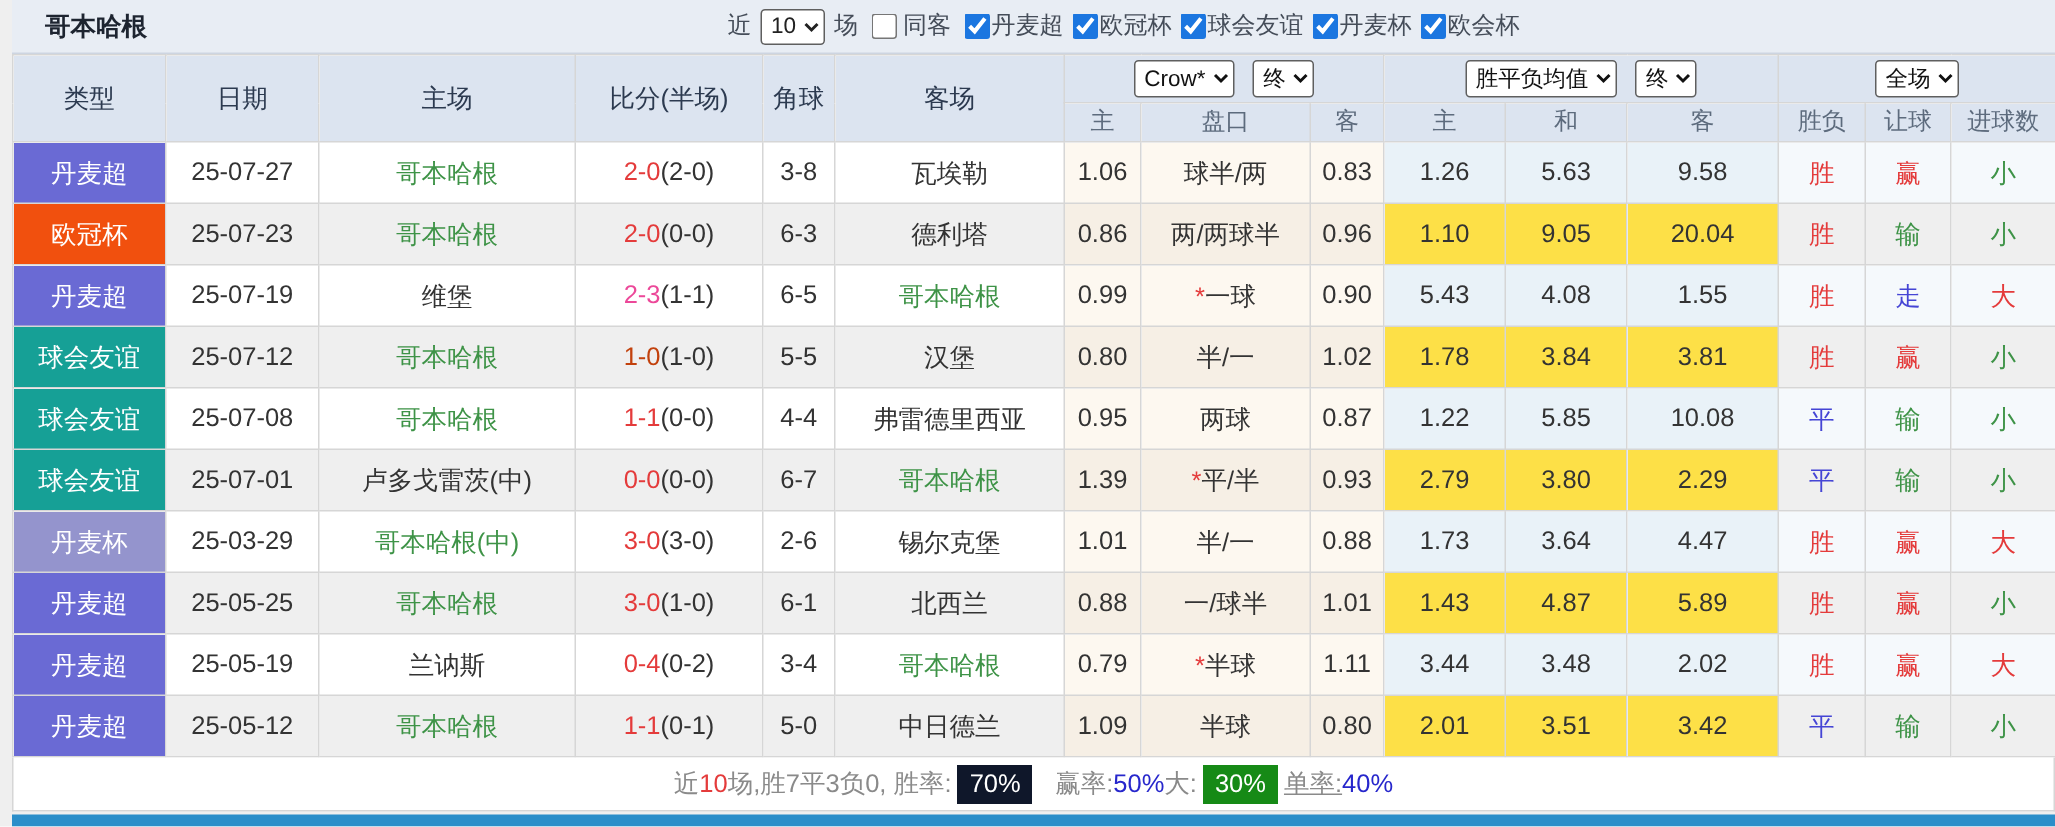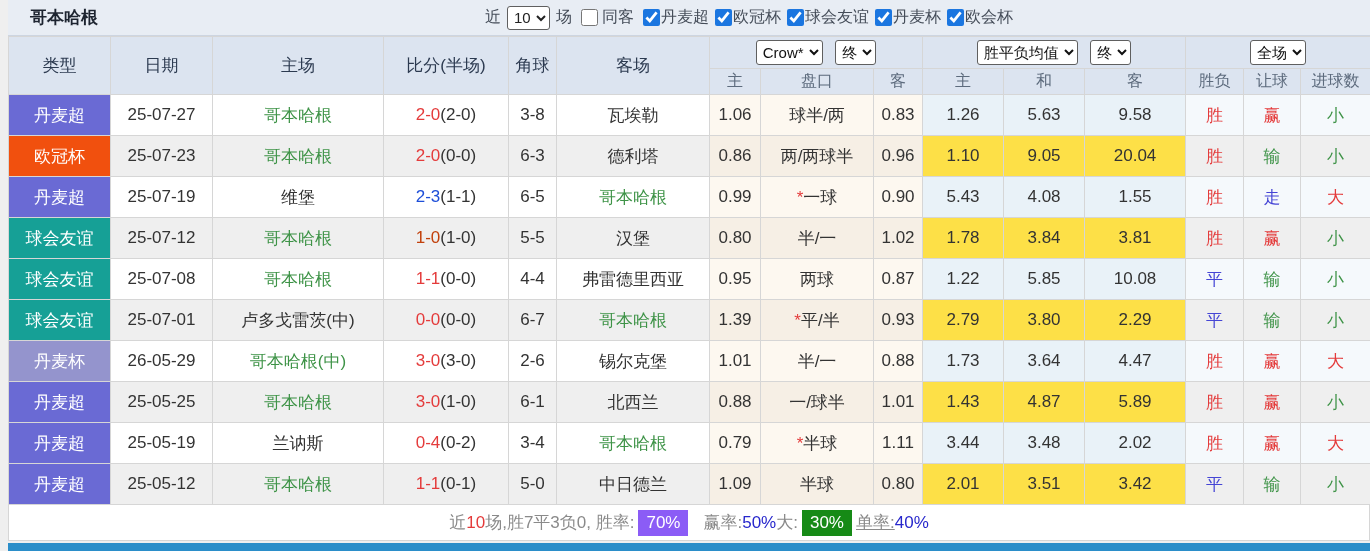--- a/index.html
+++ b/index.html
@@ -184,21 +184,21 @@
           <td class="euro">9.05</td>
           <td class="euro">20.04</td>
           <td class="tail"><span style="color: rgb(228, 59, 59);">胜</span></td>
           <td class="tail"><span style="color: rgb(62, 147, 71);">输</span></td>
           <td class="tail"><span style="color: rgb(62, 147, 71);">小</span></td>
         </tr>
         <tr class="odd">
           <td class="type" style="background: rgb(106, 106, 212);">丹麦超</td>
           <td class="plain">25-07-19</td>
           <td class="plain"><span>维堡</span></td>
-          <td class="plain"><span style="color: #1d4ed8;">2-3</span><span>(1-1)</span></td>
+          <td class="plain"><span style="color: #ec4899;">2-3</span><span>(1-1)</span></td>
           <td class="plain">6-5</td>
           <td class="plain"><span style="color: rgb(62, 147, 71);">哥本哈根</span></td>
           <td class="asia">0.99</td>
           <td class="asia"><span style="color: rgb(228, 59, 59);">*</span><span>一球</span></td>
           <td class="asia">0.90</td>
           <td class="euro">5.43</td>
           <td class="euro">4.08</td>
           <td class="euro">1.55</td>
           <td class="tail"><span style="color: rgb(228, 59, 59);">胜</span></td>
           <td class="tail"><span style="color: rgb(69, 69, 213);">走</span></td>
@@ -250,21 +250,21 @@
           <td class="asia">0.93</td>
           <td class="euro">2.79</td>
           <td class="euro">3.80</td>
           <td class="euro">2.29</td>
           <td class="tail"><span style="color: rgb(69, 69, 213);">平</span></td>
           <td class="tail"><span style="color: rgb(62, 147, 71);">输</span></td>
           <td class="tail"><span style="color: rgb(62, 147, 71);">小</span></td>
         </tr>
         <tr class="odd">
           <td class="type" style="background: rgb(148, 148, 205);">丹麦杯</td>
-          <td class="plain">26-05-29</td>
+          <td class="plain">25-03-29</td>
           <td class="plain"><span style="color: rgb(62, 147, 71);">哥本哈根(中)</span></td>
           <td class="plain"><span style="color: rgb(228, 59, 59);">3-0</span><span>(3-0)</span></td>
           <td class="plain">2-6</td>
           <td class="plain"><span>锡尔克堡</span></td>
           <td class="asia">1.01</td>
           <td class="asia"><span>半/一</span></td>
           <td class="asia">0.88</td>
           <td class="euro">1.73</td>
           <td class="euro">3.64</td>
           <td class="euro">4.47</td>
@@ -323,21 +323,21 @@
           <td class="tail"><span style="color: rgb(62, 147, 71);">输</span></td>
           <td class="tail"><span style="color: rgb(62, 147, 71);">小</span></td>
         </tr>
       </tbody>
   </table>
 
   <div class="footer" id="footer-line">
       <span style="color: rgb(138, 138, 138);">近</span>
       <span style="color: rgb(228, 59, 59);">10</span>
       <span style="color: rgb(138, 138, 138);">场,胜7平3负0, 胜率: </span>
-      <span class="badge" style="background: #8b5cf6;">70%</span>
+      <span class="badge" style="background: #0f172a;">70%</span>
       <span style="color: rgb(138, 138, 138); margin-left: 11px;"> 赢率:</span>
       <span style="color: rgb(39, 39, 204);">50%</span>
       <span style="color: rgb(138, 138, 138);"> 大: </span>
       <span class="badge" style="background: rgb(22, 138, 22);">30%</span>
       <span style="color: rgb(138, 138, 138); text-decoration: underline;"> 单率:</span>
       <span style="color: rgb(39, 39, 204);">40%</span>
     </div>
   <div class="bluebar" id="bluebar" style="background: rgb(43, 142, 201);"></div>
 </div>
 

